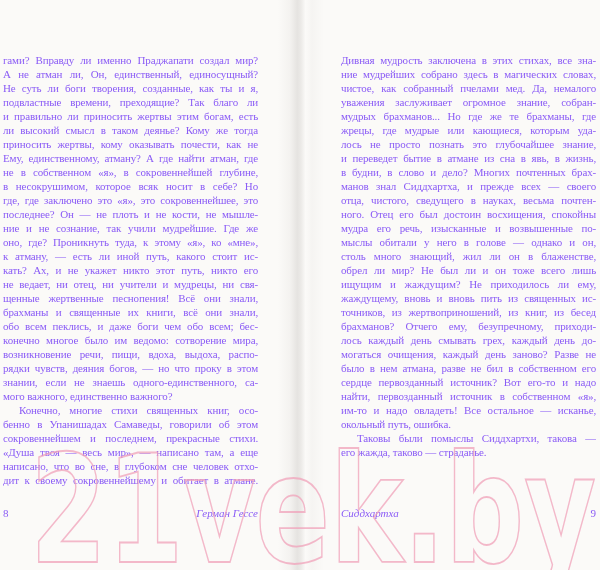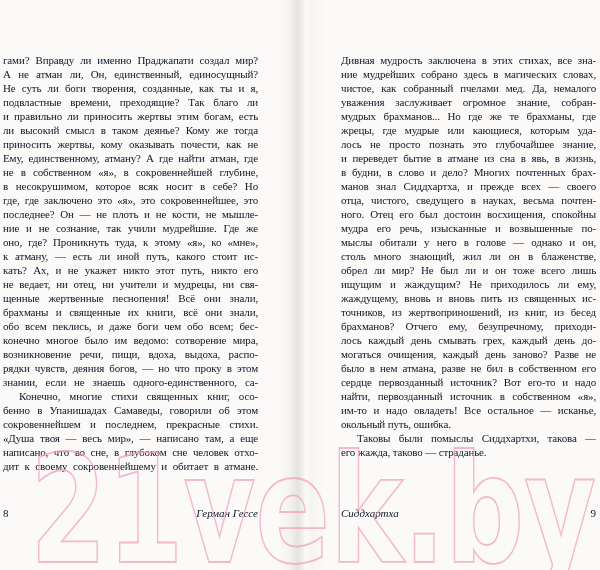--- a/index.html
+++ b/index.html
@@ -1,20 +1,20 @@
 <!DOCTYPE html>
 <html><head>
 <meta charset="utf-8">
 <style>
   html,body{margin:0;padding:0;background:#ffffff;}
   .screen{
     position:relative;width:600px;height:570px;overflow:hidden;
     background:#fbfaf8;
     font-family:"Liberation Serif", serif;
-    color:#0f172a;
+    color:#8b5cf6;
   }
   .page-col{
     position:absolute;top:53px;width:255px;
     font-size:11px;letter-spacing:-0.15px;
   }
   .page-col.left{left:3px;}
   .page-col.right{left:341px;}
   .line{
     height:14px;line-height:14px;overflow:hidden;
     text-align:justify;
@@ -68,20 +68,21 @@
       <div class="line j">к атману, — есть ли иной путь, какого стоит ис-</div>
       <div class="line j">кать? Ах, и не укажет никто этот путь, никто его</div>
       <div class="line j">не ведает, ни отец, ни учители и мудрецы, ни свя-</div>
       <div class="line j">щенные жертвенные песнопения! Всё они знали,</div>
       <div class="line j">брахманы и священные их книги, всё они знали,</div>
       <div class="line j">обо всем пеклись, и даже боги чем обо всем; бес-</div>
       <div class="line j">конечно многое было им ведомо: сотворение мира,</div>
       <div class="line j">возникновение речи, пищи, вдоха, выдоха, распо-</div>
       <div class="line j">рядки чувств, деяния богов, — но что проку в этом</div>
       <div class="line j">знании, если не знаешь одного-единственного, са-</div>
+      <div class="line">мого важного, единственно важного?</div>
       <div class="line j ind">Конечно, многие стихи священных книг, осо-</div>
       <div class="line j">бенно в Упанишадах Самаведы, говорили об этом</div>
       <div class="line j">сокровеннейшем и последнем, прекрасные стихи.</div>
       <div class="line j">«Душа твоя — весь мир», — написано там, а еще</div>
       <div class="line j">написано, что во сне, в глубоком сне человек отхо-</div>
       <div class="line j">дит к своему сокровеннейшему и обитает в атмане.</div>
     </div>
 
   <div class="page-col right">
       <div class="line j">Дивная мудрость заключена в этих стихах, все зна-</div>

